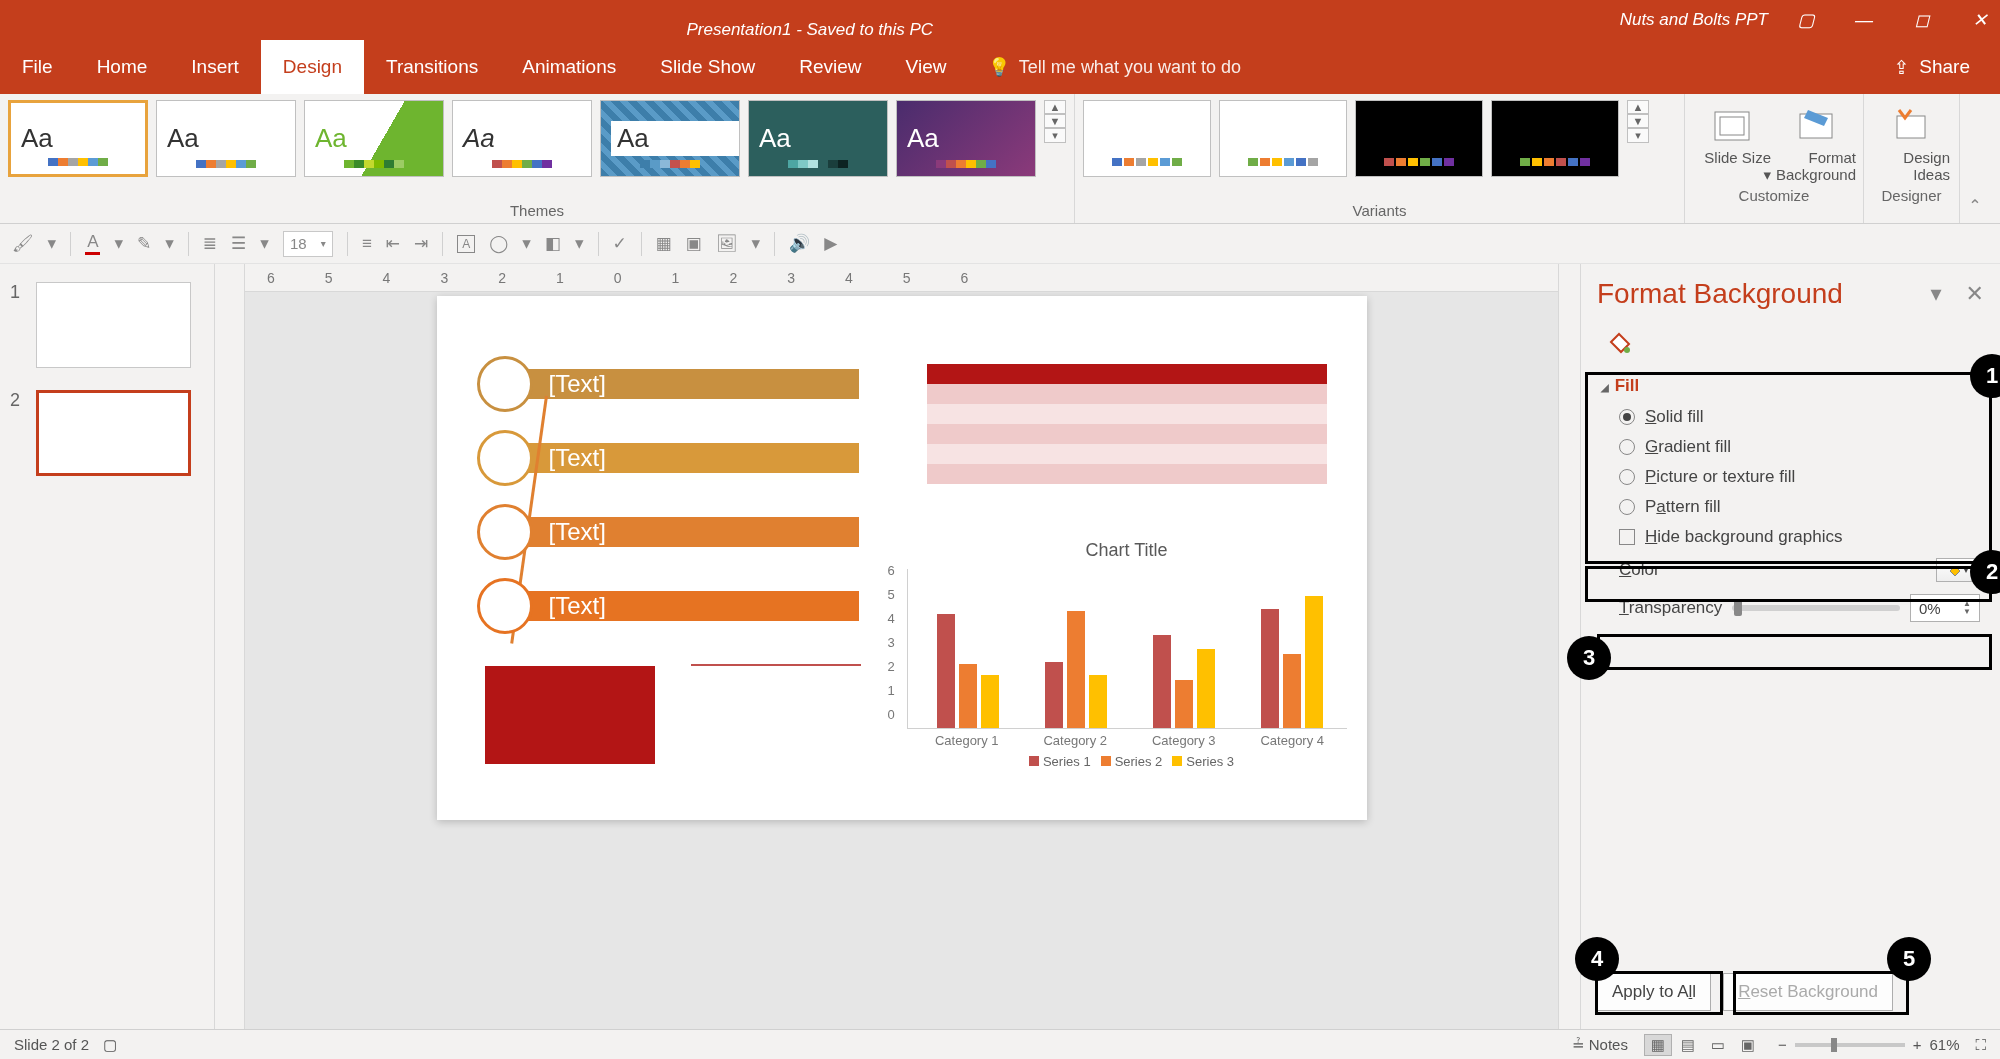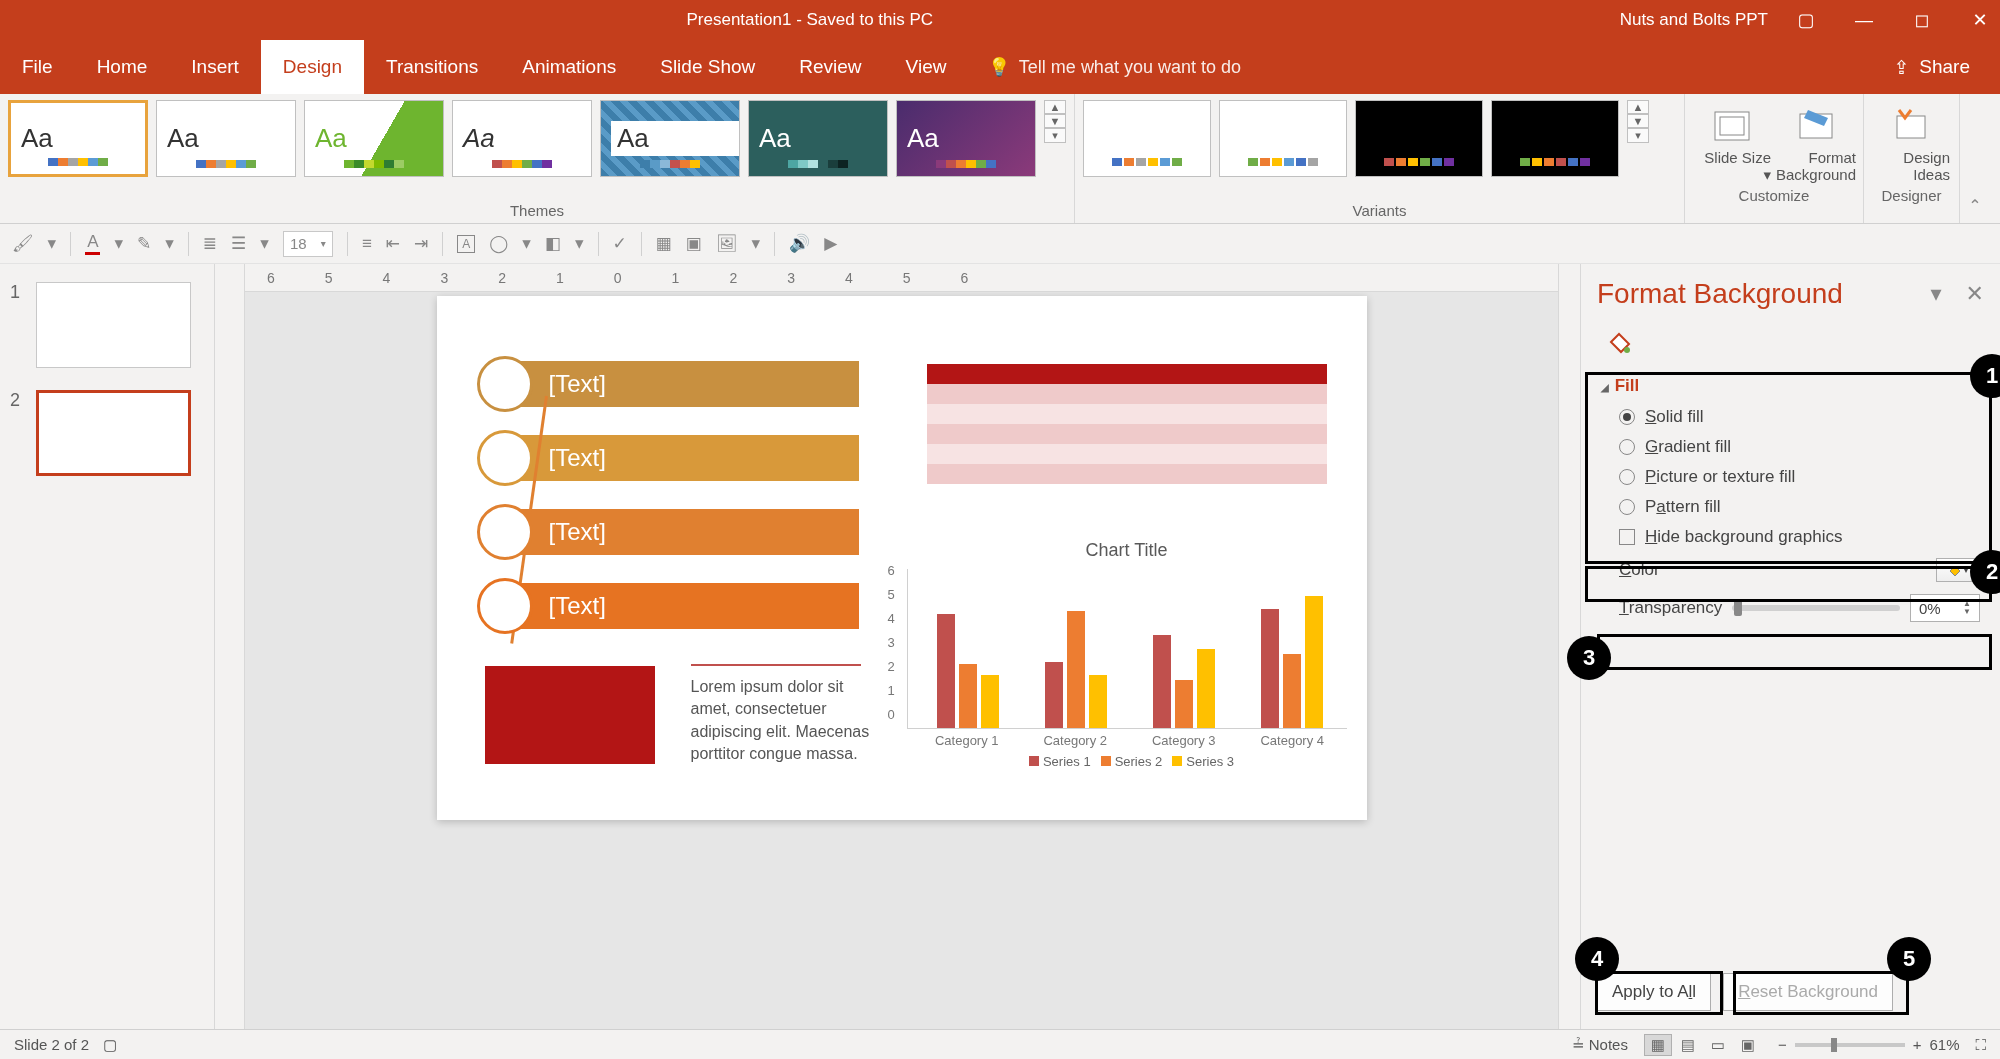--- a/index.html
+++ b/index.html
@@ -1,19 +1,19 @@
 <!DOCTYPE html>
 <html><head>
 <meta charset="utf-8">
 <style>
 * { margin: 0; padding: 0; box-sizing: border-box; font-family: "Segoe UI", Arial, sans-serif; }
 body { background: #fff; width: 2000px; height: 1059px; overflow: hidden; position: relative; }
 
 
-.title-bar { background: #c43e1c; height: 40px; display: flex; align-items: center; color: #fff; font-size: 17px; }
+.title-bar { background: #c43e1c; height: 40px; display: flex; align-items: flex-end; color: #fff; font-size: 17px; font-style: italic; }
 .title-center { flex: 1; text-align: center; }
 .title-right { display: flex; align-items: center; gap: 18px; }
 .win-btn { width: 40px; height: 40px; display: flex; align-items: center; justify-content: center; font-size: 18px; }
 
 
 .menu-bar { background: #c43e1c; height: 54px; display: flex; align-items: stretch; color: #fff; font-size: 19px; }
 .menu-tab { padding: 0 22px; display: flex; align-items: center; }
 .menu-tab.active { background: #ffffff; color: #c43e1c; }
 .tell-me { display: flex; align-items: center; gap: 8px; font-size: 18px; opacity: 0.9; margin-left: 20px; }
 .share-area { margin-left: auto; display: flex; align-items: center; gap: 10px; padding-right: 30px; }
@@ -59,21 +59,21 @@
 .editor-main { flex: 1; display: flex; flex-direction: column; }
 .hruler { height: 28px; background: #f3f2f1; border-bottom: 1px solid #d8d8d8; display: flex; align-items: center; padding-left: 22px; font-size: 14px; color: #777; gap: 50px; }
 .canvas-wrap { flex: 1; display: flex; justify-content: center; align-items: flex-start; padding-top: 4px; overflow: hidden; position: relative; }
 .slide-canvas { width: 930px; height: 524px; background: #fff; box-shadow: 0 2px 8px rgba(0,0,0,0.2); position: relative; }
 .vscroll { width: 22px; background: #f3f2f1; border-left: 1px solid #d8d8d8; }
 
 
 .sg-list { position: absolute; left: 40px; top: 60px; }
 .sg-row { display: flex; align-items: center; margin-bottom: 18px; }
 .sg-circle { width: 56px; height: 56px; border-radius: 50%; background: #fff; border: 3px solid; margin-right: -14px; z-index: 2; position: relative; }
-.sg-bar { height: 46px; width: 340px; display: flex; align-items: center; padding-left: 30px; color: #fff; font-size: 24px; }
+.sg-bar { height: 30px; width: 340px; display: flex; align-items: center; padding-left: 30px; color: #fff; font-size: 24px; }
 .sg-line { position: absolute; width: 3px; background: #e08030; left: 68px; top: 40px; height: 250px; transform: rotate(8deg); transform-origin: top; z-index: 0; }
 
 .red-box { position: absolute; left: 48px; top: 370px; width: 170px; height: 98px; background: #b31515; }
 .lorem-block { position: absolute; left: 254px; top: 380px; width: 180px; font-size: 16px; color: #555; line-height: 1.4; }
 .lorem-rule { position: absolute; left: 254px; top: 368px; width: 170px; height: 2px; background: #c0504d; }
 
 .tbl { position: absolute; right: 40px; top: 68px; width: 400px; }
 .tbl-row { height: 20px; display: flex; }
 .tbl-row div { flex: 1; }
 .tbl-head div { background: #b31515; }
@@ -429,21 +429,20 @@
               </div>
             <div class="sg-row">
                 <div class="sg-circle" style="border-color:#e67322"></div>
                 <div class="sg-bar" style="background:#e67322">[Text]</div>
               </div>
           </div>
 
           <div class="red-box"></div>
 
           <div class="lorem-rule"></div>
-          <div class="lorem-block">Lorem ipsum dolor sit amet, consectetuer adipiscing elit. Maecenas porttitor congue massa.</div>
 
           <div class="tbl">
             <div class="tbl-row tbl-head">
                 <div></div>
                 <div></div>
                 <div></div>
                 <div></div>
               </div>
             <div class="tbl-row tbl-r1">
                 <div></div>

